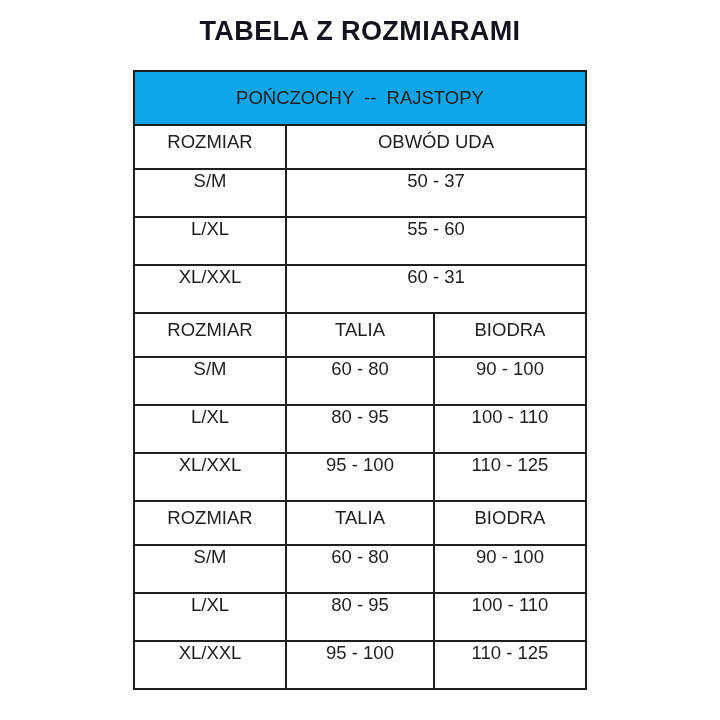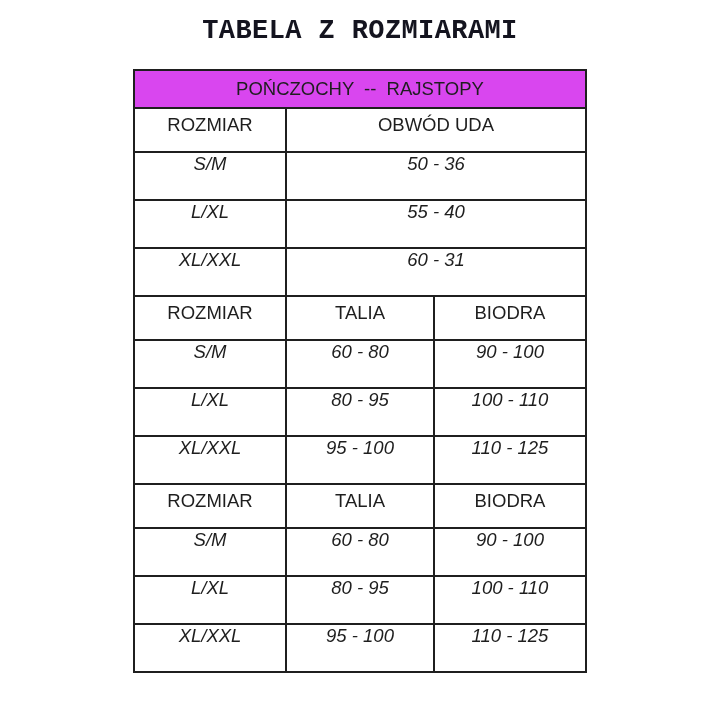--- a/index.html
+++ b/index.html
@@ -14,21 +14,21 @@
     color: #1e1e1e;
     overflow: hidden;
   }
   .page-title {
     margin: 16px 0 0 0;
     text-align: center;
     font-size: 27px;
     font-weight: 700;
     letter-spacing: 0.4px;
     color: #14141f;
-    font-family: Liberation Mono, monospace;
+    font-family: Liberation Sans, sans-serif;
   }
   table.size-table {
     border-collapse: collapse;
     table-layout: fixed;
     width: 452px;
     margin: 23px auto 0 auto;
   }
   col.c1 { width: 152px; }
   col.c2 { width: 148px; }
   col.c3 { width: 152px; }
@@ -37,33 +37,32 @@
     box-sizing: border-box;
     text-align: center;
     vertical-align: middle;
     font-size: 18.5px;
     padding: 0;
     color: #1e1e1e;
     overflow: hidden;
     white-space: nowrap;
   }
   tr.band td {
-    background: #d946ef;
-    height: 38px;
+    background: #0ea5e9;
+    height: 54px;
     padding-bottom: 0;
     word-spacing: 5px;
   }
   tr.colhead td {
     height: 44px;
     padding-bottom: 11px;
   }
   tr.datarow td {
     height: 41px;
     padding-bottom: 24px;
-    font-style: italic;
   }
   .caret {
     display: inline-block;
     width: 2px;
     height: 19px;
     background: #2a2a33;
     vertical-align: -3px;
     margin-right: -2px;
   }
 </style>
@@ -84,25 +83,25 @@
 
       <tr class="band">
         <td colspan="3">POŃCZOCHY -- RAJSTOPY</td>
       </tr>
       <tr class="colhead">
         <td>ROZMIAR</td>
         <td colspan="2">OBWÓD UDA</td>
       </tr>
       <tr class="datarow">
         <td>S/M</td>
-        <td colspan="2">50 - 36</td>
+        <td colspan="2">50 - 37</td>
       </tr>
       <tr class="datarow">
         <td>L/XL</td>
-        <td colspan="2">55 - 40</td>
+        <td colspan="2">55 - 60</td>
       </tr>
       <tr class="datarow">
         <td>XL/XXL</td>
         <td colspan="2">60 - 31</td>
       </tr>
 
       <tr class="colhead">
         <td>ROZMIAR</td>
         <td>TALIA</td>
         <td>BIODRA</td>

